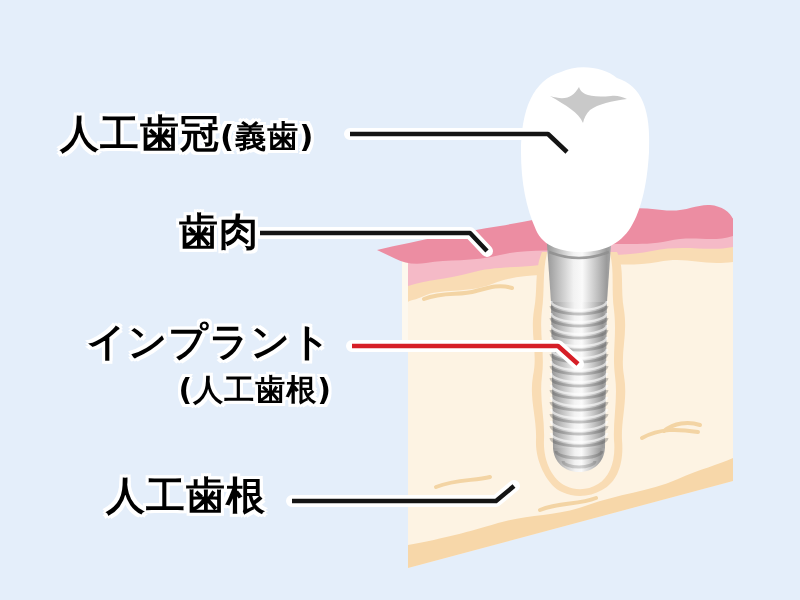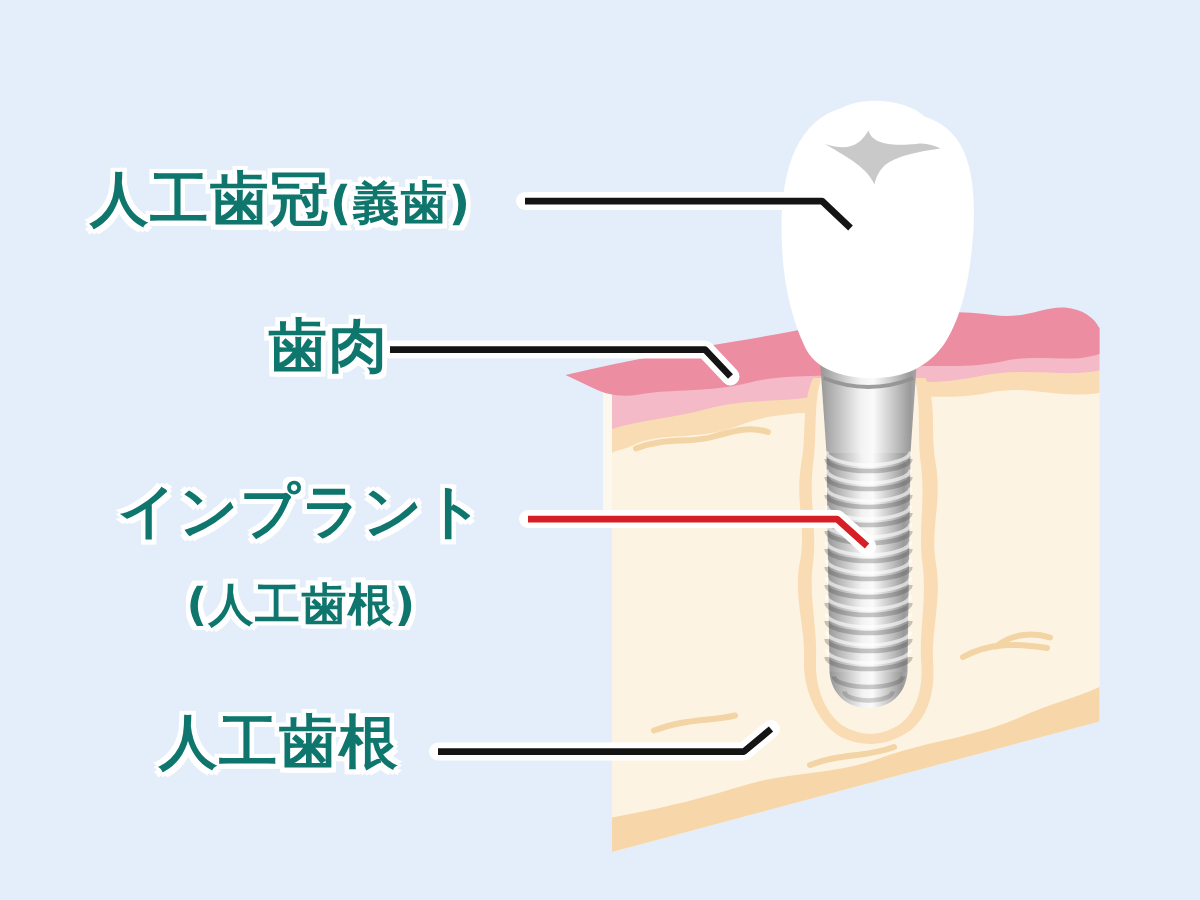--- a/index.html
+++ b/index.html
@@ -7,34 +7,34 @@
     position:relative;
     width:800px;height:600px;
     background:#e4eefa;
     overflow:hidden;
     font-family:"DejaVu Sans","Liberation Sans",sans-serif;
   }
   .stage svg{position:absolute;left:0;top:0;}
   .label{
     position:absolute;
     font-weight:bold;
-    color:#0f766e;
+    color:#000000;
     line-height:1.05;
     font-size:39px;
     white-space:nowrap;
     letter-spacing:1px;
     text-shadow:
       -3px -3px 0 #fff, 3px -3px 0 #fff, -3px 3px 0 #fff, 3px 3px 0 #fff,
       -3px 0 0 #fff, 3px 0 0 #fff, 0 -3px 0 #fff, 0 3px 0 #fff;
   }
   .label .sub{font-size:31px;font-weight:bold;}
   .label-crown{left:60px;top:114px;}
   .label-gum{left:151px;top:212px;margin-left:28px;}
-  .label-implant{left:70px;top:322px;width:262px;text-align:center;}
-  .label-implant .sub-line{display:block;font-size:30px;margin-top:25px;}
+  .label-implant{left:70px;top:322px;width:262px;text-align:right;}
+  .label-implant .sub-line{display:block;font-size:30px;margin-top:11px;}
   .label-jawbone{left:106px;top:476px;}
 </style>
 </head>
 <body>
 
 <div class="stage">
 
   <svg width="800" height="600" viewBox="0 0 800 600">
     <defs>
       <linearGradient id="metalGrad" x1="0" y1="0" x2="1" y2="0">

